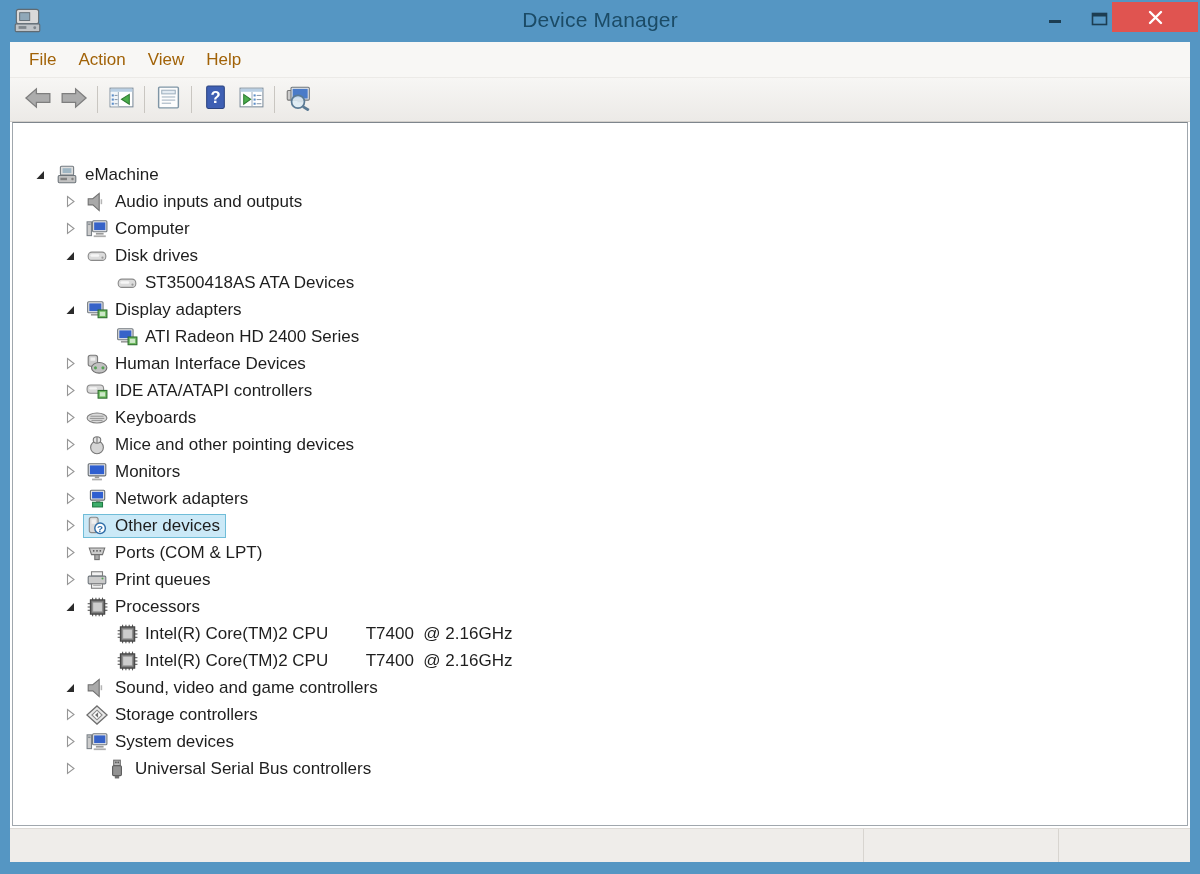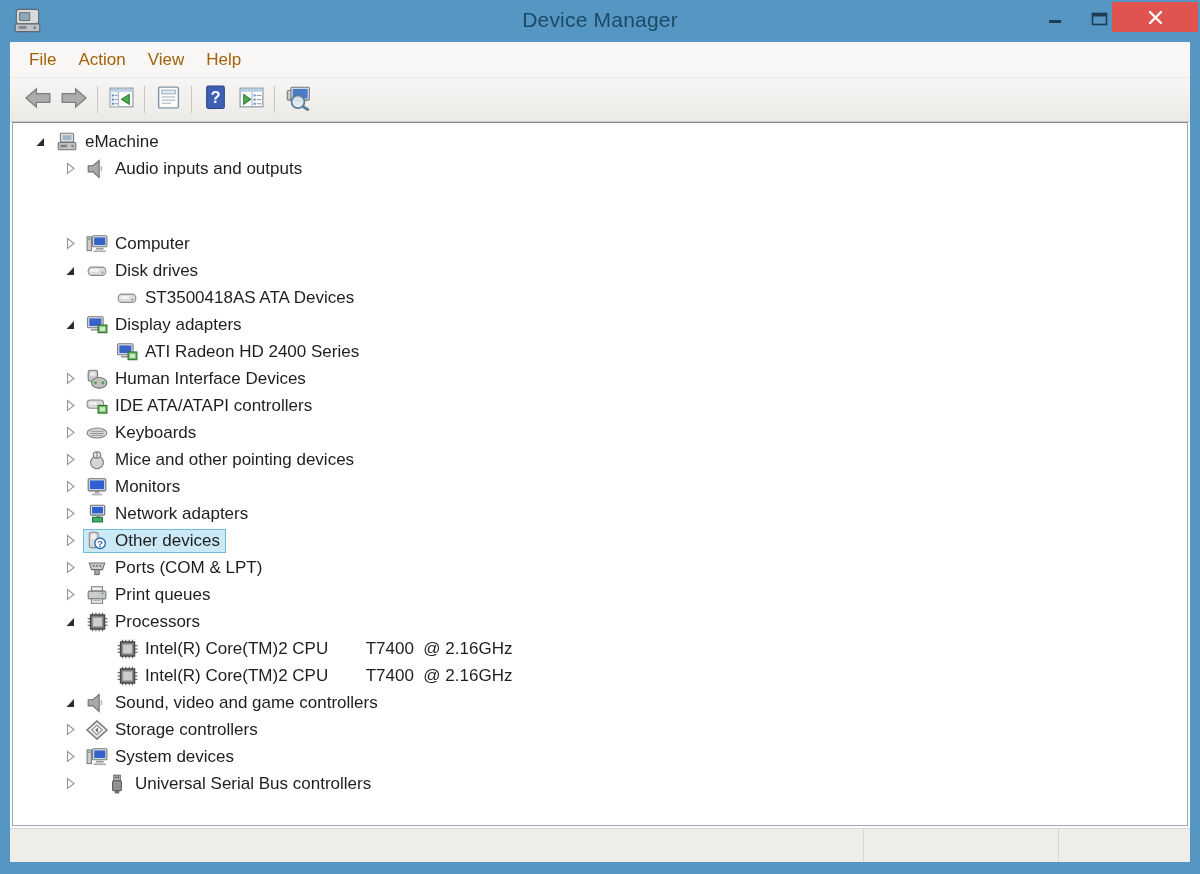--- a/index.html
+++ b/index.html
@@ -165,21 +165,21 @@
               <rect x="3" y="5" width="5" height="9" rx="1" fill="#CBCBCB" stroke="#777777"></rect>
               <rect x="6.5" y="2" width="17" height="12" rx="1" fill="#E8E8E8" stroke="#6E757B"></rect>
               <rect x="8" y="3.5" width="14" height="9" fill="#4A7BC8"></rect>
               <rect x="12.5" y="14" width="5" height="2" fill="#9A9A9A"></rect>
               <circle cx="13" cy="15.5" r="6" fill="#DDEBF5" fill-opacity="0.85" stroke="#5A7A94" stroke-width="1.6"></circle>
               <line x1="17.6" y1="20" x2="23" y2="23.4" stroke="#5A7A94" stroke-width="2.6"></line>
             </svg></span>
         </div>
       </div>
     <div class="tree-panel">
-        <div class="tree-row" style="padding-left: 18px;">
+        <div class="tree-row" style="padding-left: 18px; margin-top: 33px;">
           <span class="expander">
             <svg viewBox="0 0 11 13">
               <path d="M9 3 L9 11 L1.5 11 Z" fill="#2B2B2B"></path>
             </svg>
           </span>
           <span class="row-content">
             <span class="tree-icon">
               <svg viewBox="0 0 20 18">
                 <rect x="4" y="1" width="12" height="8" rx="1" fill="#DEDEDE" stroke="#757C82"></rect>
                 <rect x="6" y="2.8" width="8" height="4.4" fill="#9FB6C4"></rect>
@@ -200,21 +200,21 @@
           <span class="row-content">
             <span class="tree-icon">
               <svg viewBox="0 0 20 18">
                 <polygon points="2,6 6.2,6 12,1.2 12,16.8 6.2,11.6 2,11.6" fill="#A9A9A9" stroke="#707070"></polygon>
                 <line x1="14" y1="6.5" x2="14" y2="11" stroke="#B5B5B5" stroke-width="1.4"></line>
               </svg>
             </span>
             <span class="tree-label">Audio inputs and outputs</span>
           </span>
         </div>
-        <div class="tree-row" style="padding-left: 48px; margin-top: 48px;">
+        <div class="tree-row" style="padding-left: 48px;">
           <span class="expander">
             <svg viewBox="0 0 11 13">
               <path d="M2.5 1.5 L9 6.5 L2.5 11.5 Z" fill="#FFFFFF" stroke="#969696" stroke-width="1.1"></path>
             </svg>
           </span>
           <span class="row-content">
             <span class="tree-icon">
               <svg viewBox="0 0 20 18">
                 <rect x="1" y="2.5" width="4" height="12.5" fill="#CDCDCD" stroke="#7B8288"></rect>
                 <rect x="1.9" y="4" width="2.2" height="1.4" fill="#8A9197"></rect>

